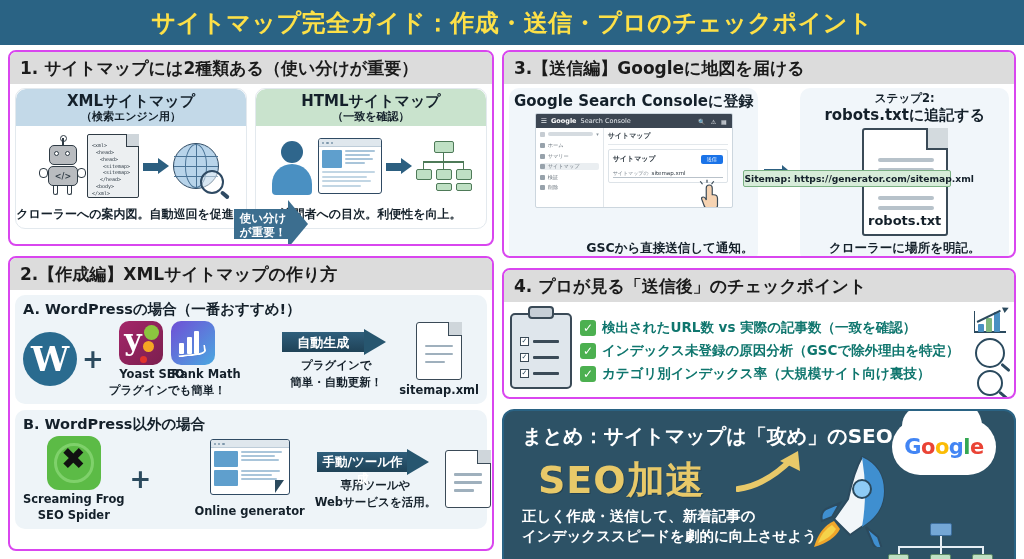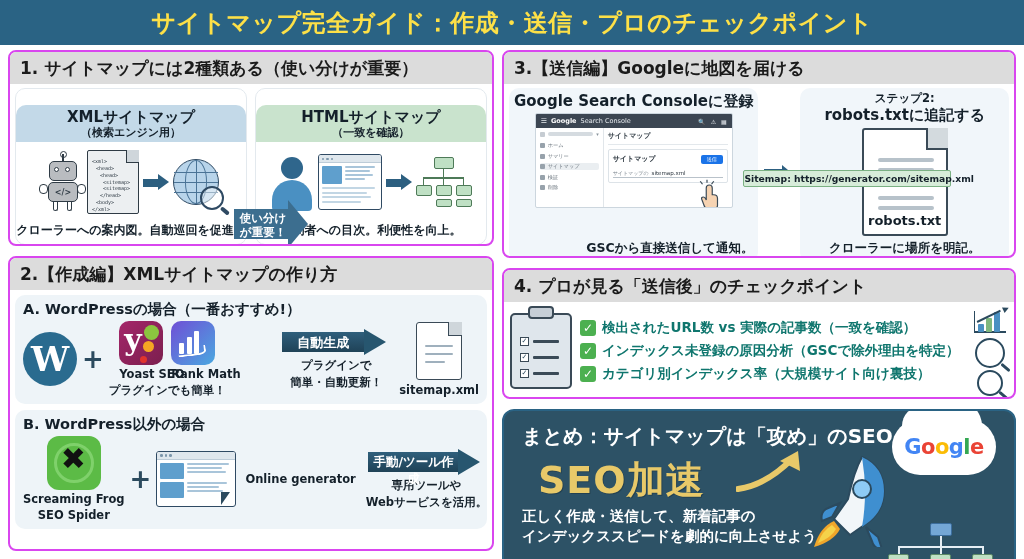--- a/index.html
+++ b/index.html
@@ -28,21 +28,21 @@
     border: 2px solid #d946ef; border-radius: 8px; overflow: hidden;
   }
   .panel-head {
     background: #dcdcdc; height: 32px;
     display: flex; align-items: center; padding: 0 10px;
   }
   .panel-head .h {
     font-size: 17px; font-weight: 700; color: #1b1b1b; white-space: nowrap;
   }
   .subcard-head {
-    border-radius: 10px 10px 0 0; text-align: center; padding: 4px 0 3px; margin-top: 16px;
+    border-radius: 10px 10px 0 0; text-align: center; padding: 4px 0 3px;
   }
   .subcard-head .n1 { font-size: 15px; font-weight: 700; color: #14202a; display:block; line-height:1.15;}
   .subcard-head .n2 { font-size: 11px; font-weight: 700; color: #14202a; display:block; line-height:1.2;}
   .cap { text-align:center; font-size:12.5px; font-weight:700; color:#14202a; white-space: nowrap;}
 
   
   #p1 { left: 8px; top: 50px; width: 486px; height: 196px; }
   #p1 .inner { display:flex; gap:8px; padding: 4px 5px 5px; }
   .half { flex: 1; background:#ffffff; border-radius:10px; overflow:hidden; border:1px solid #e3e9ee;}
   .half.blue .subcard-head { background: #c3d9e8; }
@@ -394,21 +394,21 @@
       <div class="row" style="gap:5px;">
         <div style="display:flex;flex-direction:column;align-items:center;gap:2px;">
           <div class="frog">
             <div class="inner"></div>
               <div class="f">✖</div>
           </div>
           <div class="capsm">Screaming Frog</div>
           <div class="capsm">SEO Spider</div>
         </div>
         <div class="plus">+</div>
-        <div style="display:flex;align-items:center;gap:9px;">
+        <div style="display:flex;flex-direction:column;align-items:center;gap:9px;margin-left:38px;">
           <div style="position:relative;">
             <div class="brw" style="width:80px;height:56px;">
               <div class="bar">
                   <i class="dot"></i>
                   <i class="dot"></i>
                   <i class="dot"></i>
                 </div>
               <div class="ct">
                   <div class="thumb" style="width:24px;height:16px;"></div>
                   <div class="lines">

